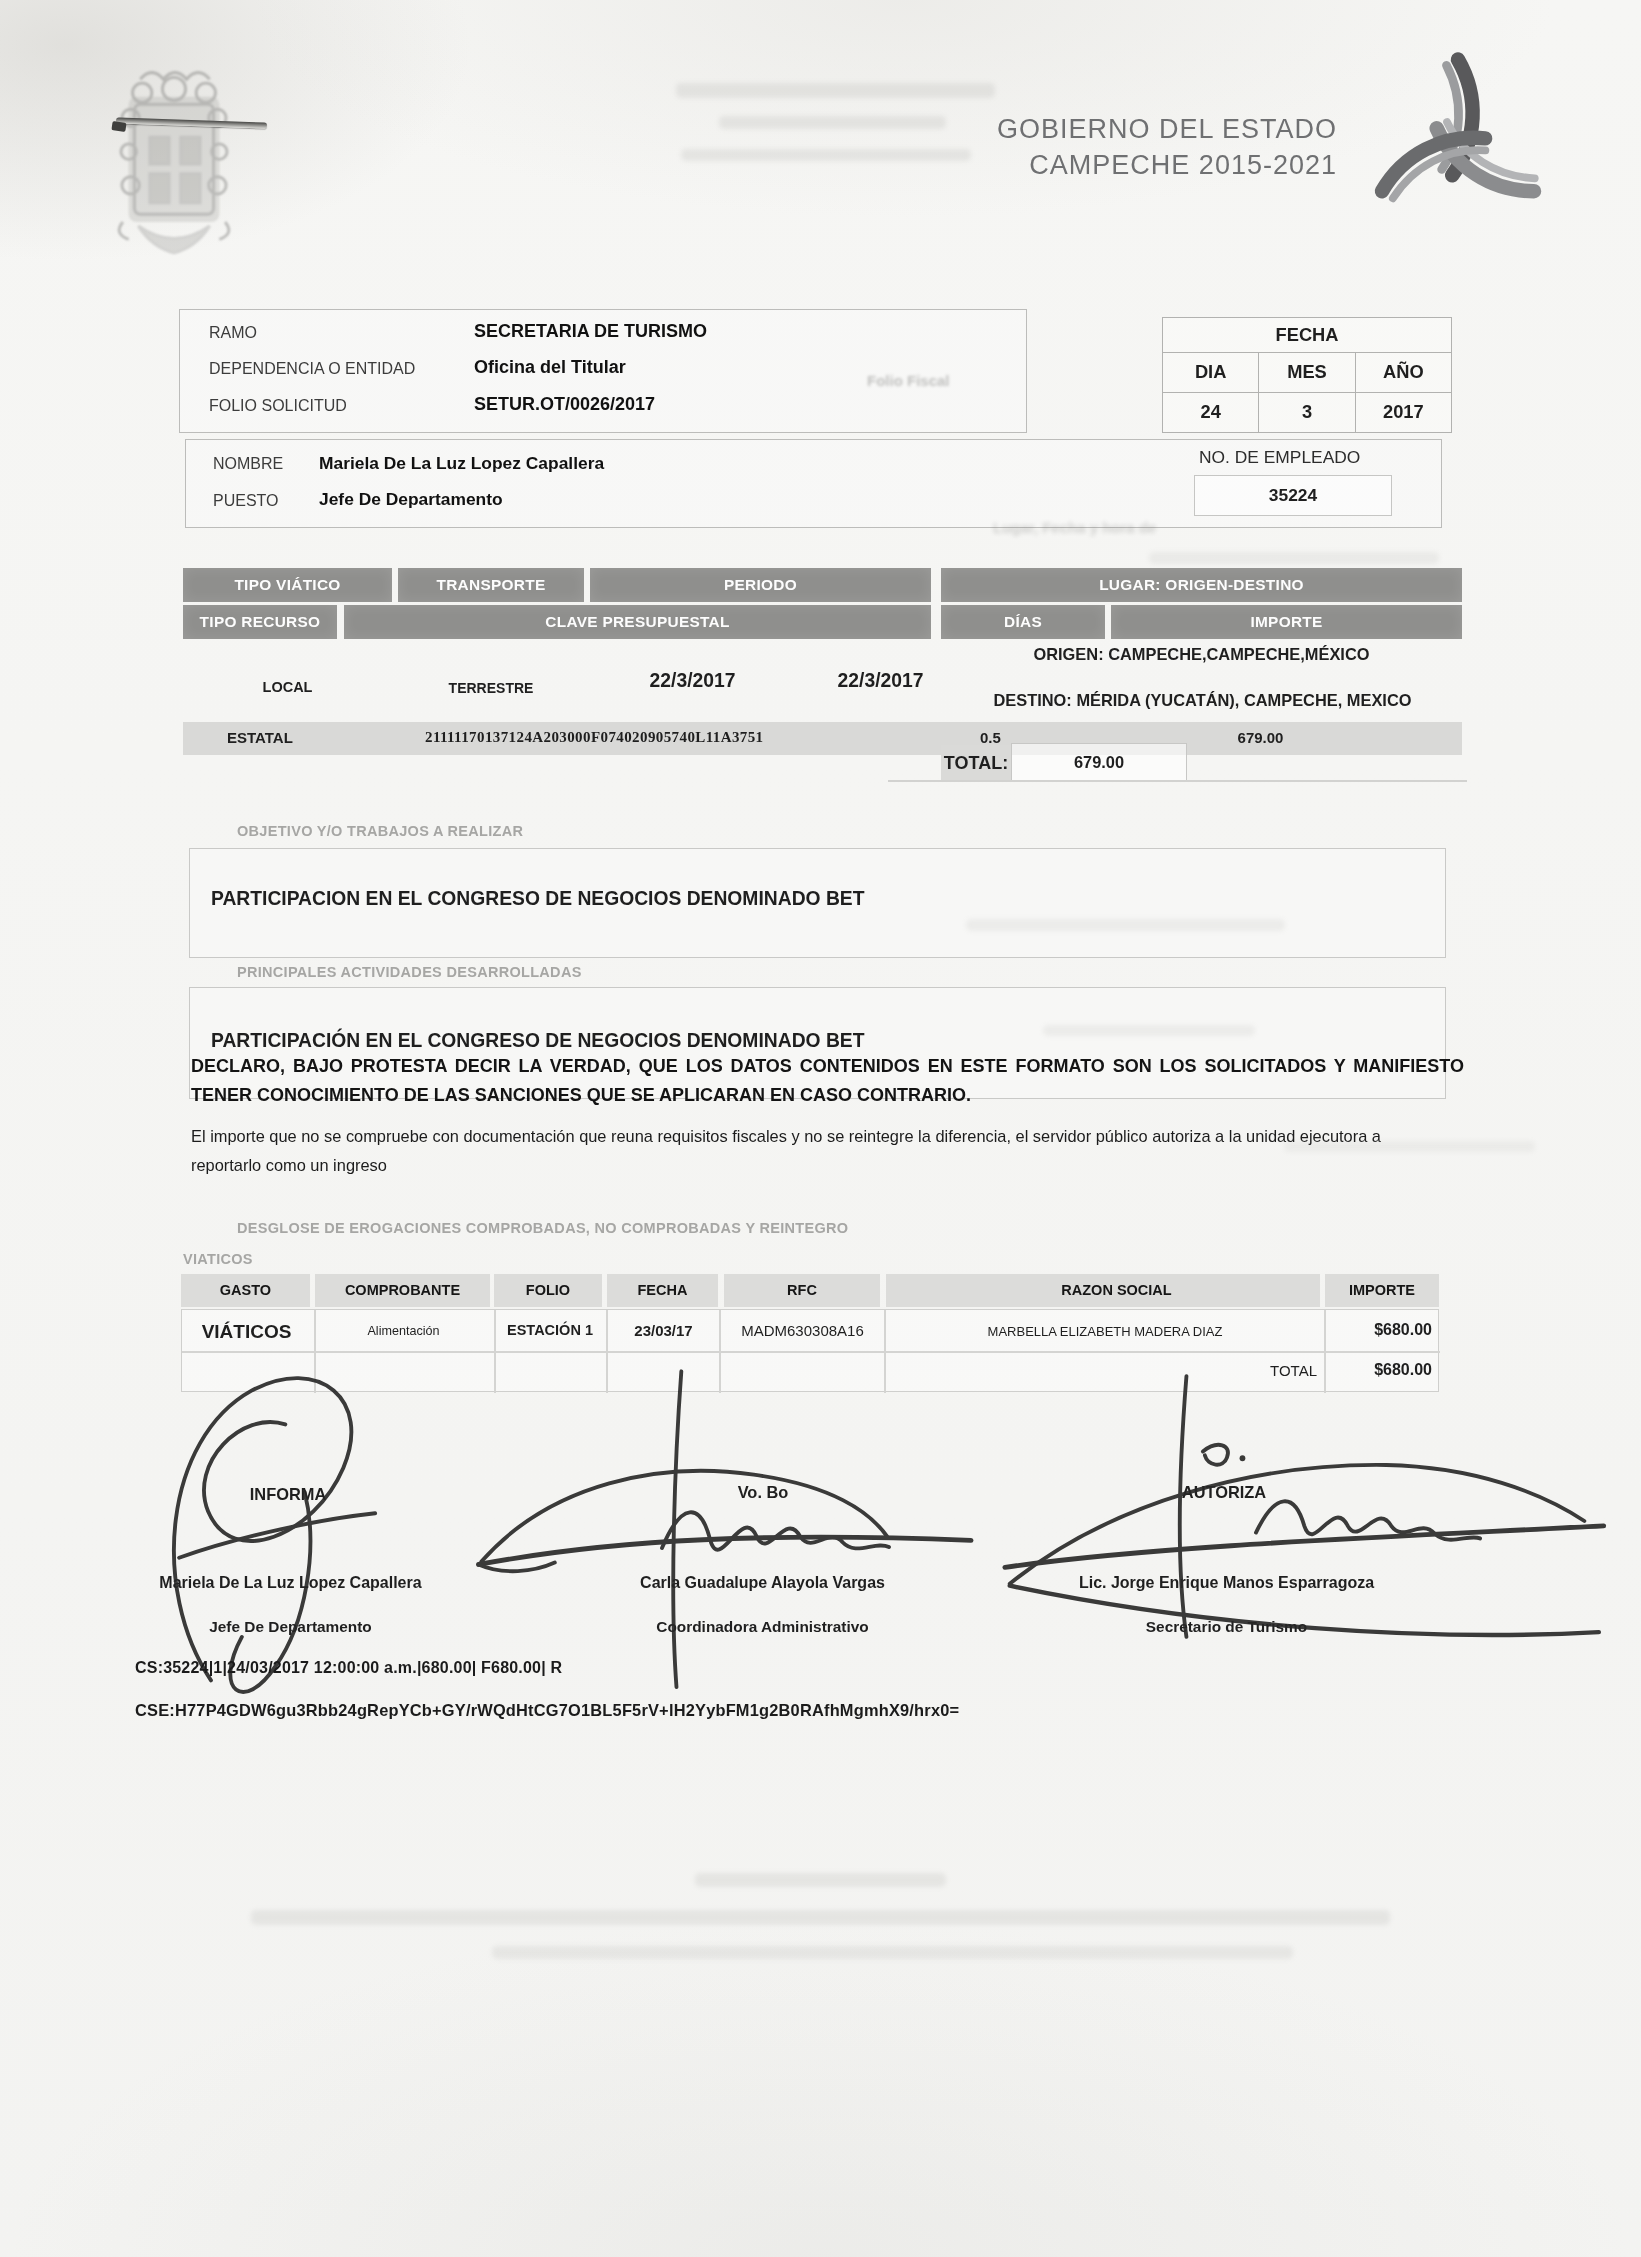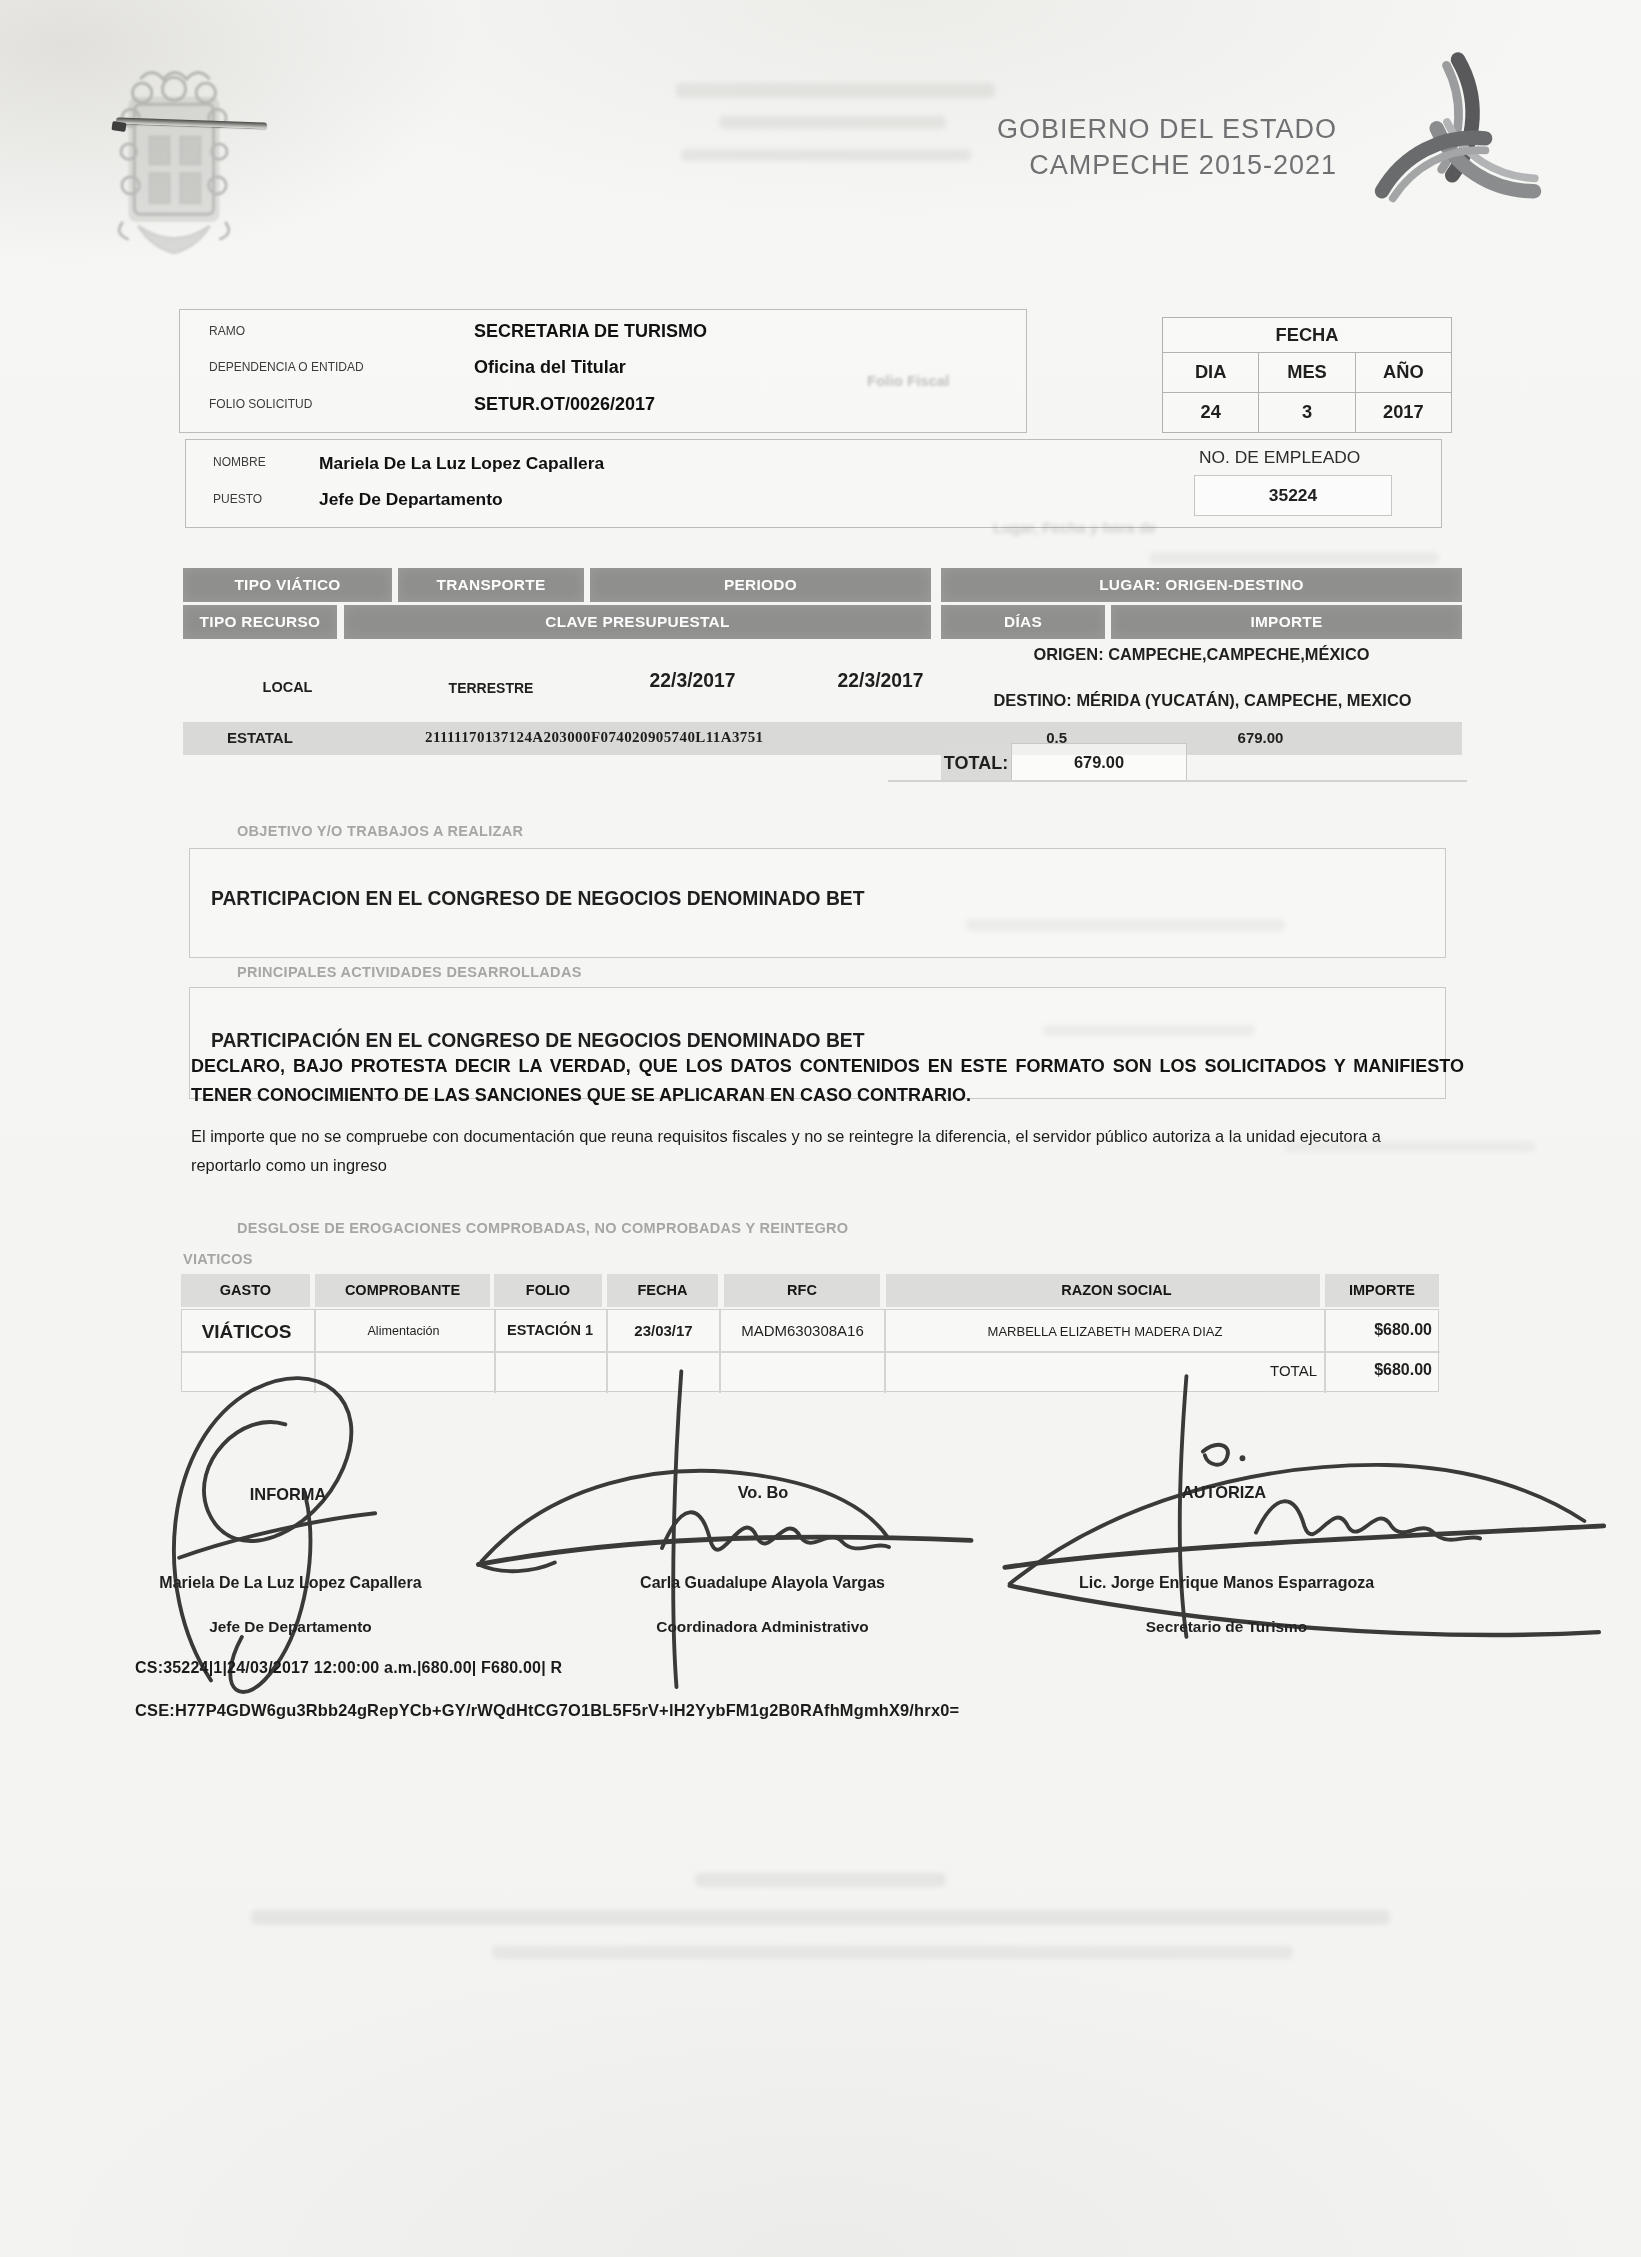--- a/index.html
+++ b/index.html
@@ -20,21 +20,21 @@
   .abs { position:absolute; }
 
   
   .gov-text { position:absolute; top:112px; left:0; width:1337px; text-align:right;
     color:#6f7072; font-size:27px; font-weight:500; letter-spacing:1px; line-height:1.32; }
   .doc-title { position:absolute; top:253px; left:0; width:1641px; text-align:center;
     font-size:27px; font-weight:700; color:#151515; letter-spacing:0.2px; }
 
   
   .formbox { position:absolute; border:1.9px solid #bcbcba; background:rgba(255,255,255,.25); }
-  .lbl { font-size:12px; color:#3c3c3c; font-weight:400;text-align:center; }
+  .lbl { font-size:16px; color:#3c3c3c; font-weight:400;text-align:center; }
   .val { font-size:18px; color:#111; font-weight:700; }
   .gray-lbl { position:absolute; font-size:14.5px; font-weight:600; color:#a6a6a4; letter-spacing:0.3px; }
 
   
   .fecha { position:absolute; left:1162px; top:317px; width:290px; border:1.9px solid #b2b2b0; background:rgba(255,255,255,.3); }
   .fecha .t { height:35px; line-height:33px; text-align:center; font-weight:700; font-size:18.3px; border-bottom:1.9px solid #b2b2b0; }
   .fecha .r { display:flex; }
   .fecha .r div { flex:1; height:39px; line-height:37px; text-align:center; font-weight:700; font-size:18.3px; }
   .fecha .r div + div { border-left:1.9px solid #b2b2b0; }
   .fecha .hd { border-bottom:1.9px solid #b2b2b0; }
@@ -175,21 +175,21 @@
   <div class="cell-txt" style="left:183px; top:679px; width:209px; text-align:center; font-size:14.5px; font-weight:600;">LOCAL</div>
   <div class="cell-txt" style="left:398px; top:680px; width:186px; text-align:center; font-size:14px; font-weight:600;">TERRESTRE</div>
   <div class="cell-txt" style="left:613px; top:670px; width:159px; text-align:center; font-size:19.3px; font-weight:700;">22/3/2017</div>
   <div class="cell-txt" style="left:801px; top:670px; width:159px; text-align:center; font-size:19.3px; font-weight:700;">22/3/2017</div>
   <div class="cell-txt" style="left:941px; top:645px; width:521px; text-align:center; font-size:16.4px; font-weight:700;">ORIGEN: CAMPECHE,CAMPECHE,MÉXICO</div>
   <div class="cell-txt" style="left:932px; top:691px; width:541px; text-align:center; font-size:16.4px; font-weight:700;">DESTINO: MÉRIDA (YUCATÁN), CAMPECHE, MEXICO</div>
 
   <div class="abs" style="left:183px; top:722px; width:1279px; height:33px; background:#d9d9d7;"></div>
   <div class="cell-txt" style="left:227px; top:729px; font-size:15px; font-weight:600;">ESTATAL</div>
   <div class="cell-txt" style="left:425px; top:729px; font-size:15px; font-weight:600; letter-spacing:0.4px;font-family:Liberation Serif, serif;">21111170137124A203000F074020905740L11A3751</div>
-  <div class="cell-txt" style="left:980px; top:729px; width:87px; text-align:right; font-size:15px; font-weight:600;">0.5</div>
+  <div class="cell-txt" style="left:980px; top:729px; width:87px; text-align:left; font-size:15px; font-weight:600;">0.5</div>
   <div class="cell-txt" style="left:1212px; top:729px; width:97px; text-align:center; font-size:15px; font-weight:600;">679.00</div>
 
   <div class="abs" style="left:941px; top:745px; width:70px; height:37px; background:#dadad8; text-align:center; line-height:37px; font-weight:700; font-size:18px;">TOTAL:</div>
   <div class="abs" style="left:1011px; top:743px; width:176px; height:39px; border:1.9px solid #c7c7c5; background:rgba(255,255,255,.6); text-align:center; line-height:36px; font-weight:700; font-size:16.4px;">679.00</div>
   <div class="abs" style="left:888px; top:780px; width:579px; height:1.9px; background:#d2d2d0;"></div>
 
   <div class="gray-lbl" style="left:237px; top:823px;">OBJETIVO Y/O TRABAJOS A REALIZAR</div>
   <div class="formbox" style="left:189px; top:848px; width:1257px; height:110px; border-color:#c9c9c7;">
     <div class="abs" style="left:21px; top:39px; font-size:19.3px; font-weight:700;">PARTICIPACION EN EL CONGRESO DE NEGOCIOS DENOMINADO BET</div>
   </div>

